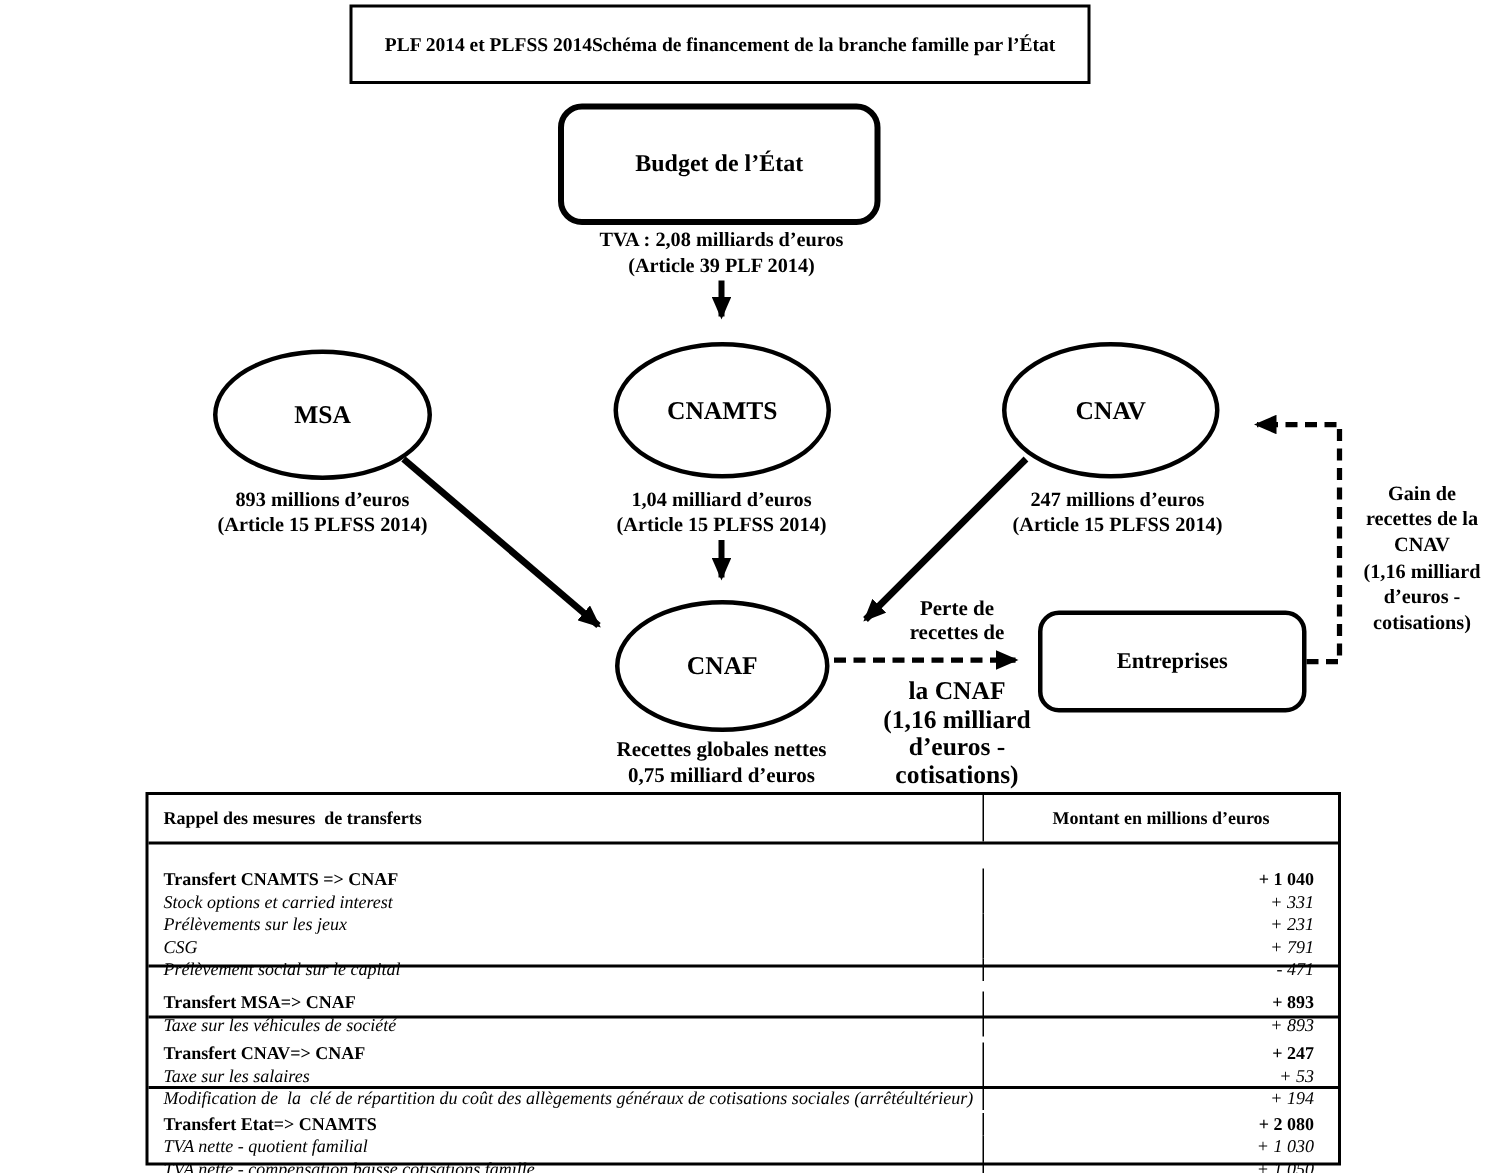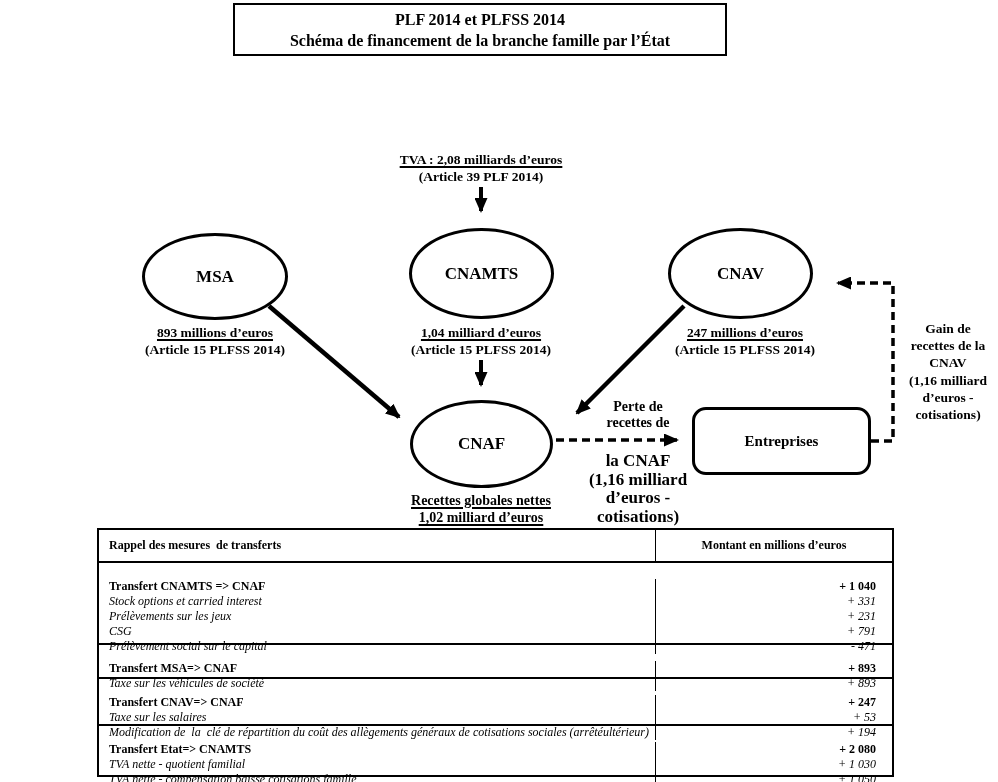--- a/index.html
+++ b/index.html
@@ -13,25 +13,25 @@
     font-family: "Liberation Serif", "DejaVu Serif", serif;
     overflow: hidden;
   }
 
   
   .title-box {
     position: absolute;
     left: 233px; top: 3px;
     width: 494px; height: 53px;
     border: 2px solid #000;
-    display: flex; flex-direction: column;
+    display: flex; 
     align-items: center; justify-content: center;
     text-align: center;
     font-weight: bold;
-    font-size: 16px;
+    font-size: 13px;
     line-height: 21px;
   }
 
   
   .arrows {
     position: absolute;
     left: 0; top: 0;
     width: 998px; height: 540px;
     pointer-events: none;
   }
@@ -63,21 +63,21 @@
   .ellipse-cnaf   { left: 410px; top: 400px; width: 143px; height: 88px; }
 
   
   .flow-label {
     position: absolute;
     text-align: center;
     font-weight: bold;
     font-size: 13.5px;
     line-height: 16.5px;
   }
-  .flow-label .u { text-decoration: underline; text-decoration-thickness: 1.5px; text-underline-offset: 2px; }
+  .flow-label .u { text-decoration-thickness: 1.5px; text-underline-offset: 2px; }
   .lbl-tva    { left: 351px; top: 152px; width: 260px; }
   .lbl-msa    { left: 95px;  top: 325px; width: 240px; }
   .lbl-cnamts { left: 361px; top: 325px; width: 240px; }
   .lbl-cnav   { left: 625px; top: 325px; width: 240px; }
   .lbl-cnaf   { left: 361px; top: 492px; width: 240px; font-size: 14px; line-height: 17px; }
   .lbl-perte-top    { left: 578px; top: 399px; width: 120px; font-size: 14px; line-height: 16px; }
   .lbl-perte-bottom { left: 568px; top: 452px; width: 140px; font-size: 17px; line-height: 18.5px; }
   .lbl-gain   { left: 898px; top: 320px; width: 100px; font-size: 13.5px; line-height: 17.2px; }
 
   
@@ -137,20 +137,23 @@
       </marker>
     </defs>
     <line class="solid" x1="481" y1="187" x2="481" y2="211" stroke-width="4" marker-end="url(#ah)"></line>
     <line class="solid" x1="481" y1="360" x2="481" y2="385" stroke-width="4" marker-end="url(#ah)"></line>
     <line class="solid" x1="269" y1="306" x2="399" y2="417" stroke-width="4.5" marker-end="url(#ah)"></line>
     <line class="solid" x1="684" y1="306" x2="577" y2="413" stroke-width="4.5" marker-end="url(#ah)"></line>
     <line class="dashed" x1="556" y1="440" x2="677" y2="440" stroke-width="3.5" marker-end="url(#ah)"></line>
     <path class="dashed" d="M 871 441 L 893 441 L 893 283 L 838 283" stroke-width="3.5" marker-end="url(#ah)"></path>
   </svg>
 
+  <div class="node node-budget">
+    <span>Budget de l’État</span>
+  </div>
 
   <div class="ellipse ellipse-msa">
     <span>MSA</span>
   </div>
   <div class="ellipse ellipse-cnamts">
     <span>CNAMTS</span>
   </div>
   <div class="ellipse ellipse-cnav">
     <span>CNAV</span>
   </div>
@@ -176,21 +179,21 @@
     <div>(Article 15 PLFSS 2014)</div>
   </div>
 
   <div class="flow-label lbl-cnav">
     <div class="u">247 millions d’euros</div>
     <div>(Article 15 PLFSS 2014)</div>
   </div>
 
   <div class="flow-label lbl-cnaf">
     <div class="u">Recettes globales nettes</div>
-    <div class="u">1,02 milliard d’euros</div>
+    <div class="u">0,75 milliard d’euros</div>
   </div>
 
   <div class="flow-label lbl-perte-top">
     <div>Perte de</div>
     <div>recettes de</div>
   </div>
   <div class="flow-label lbl-perte-bottom">
     <div>la CNAF</div>
     <div>(1,16 milliard</div>
     <div>d’euros -</div>

